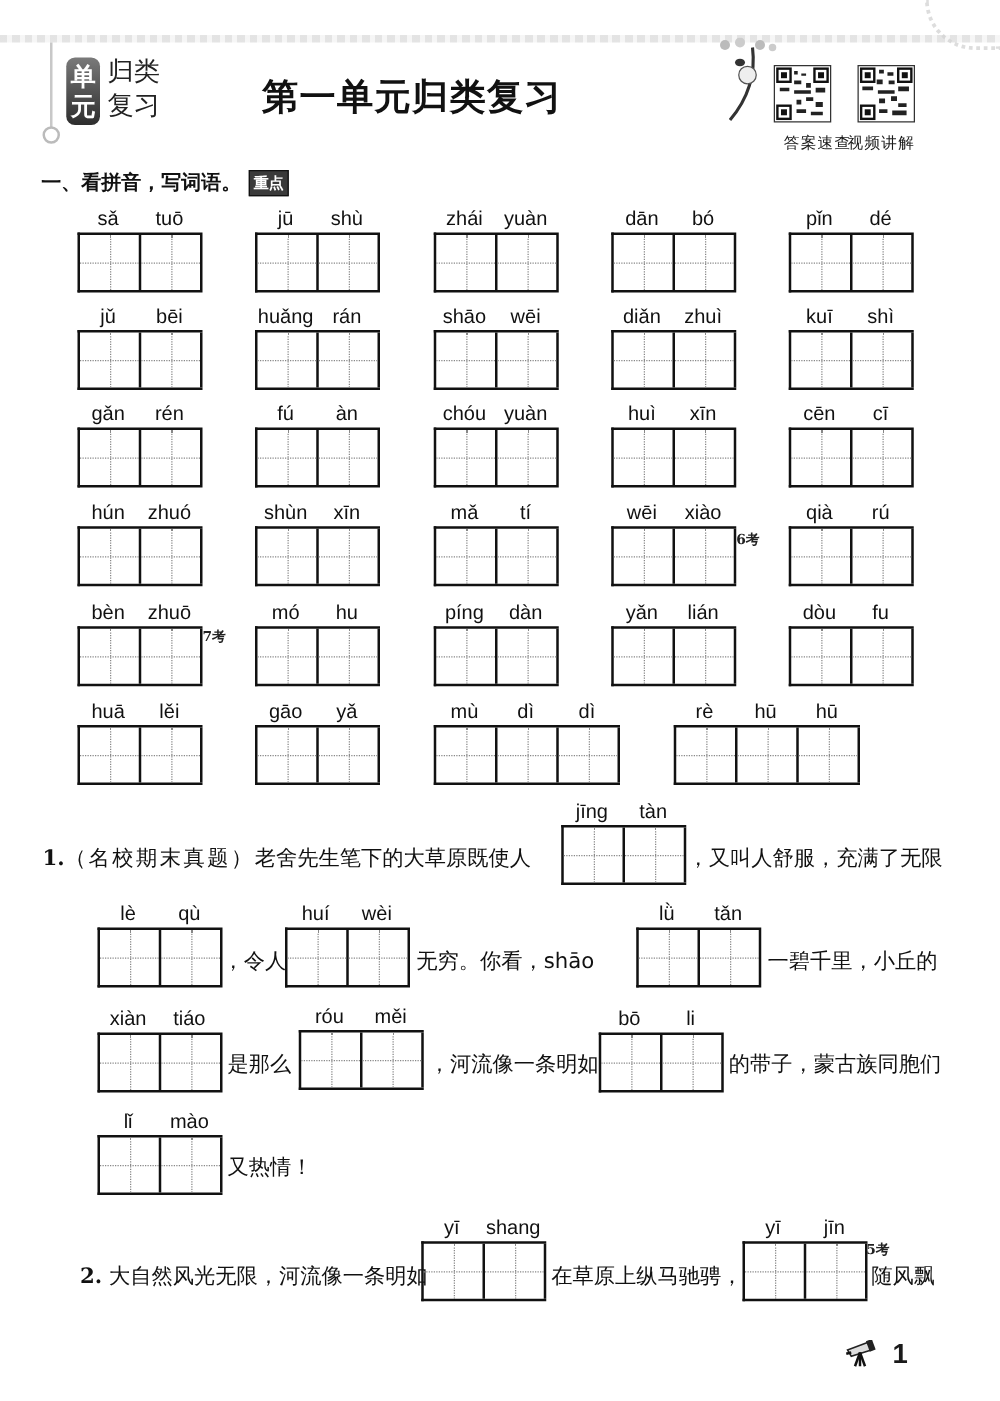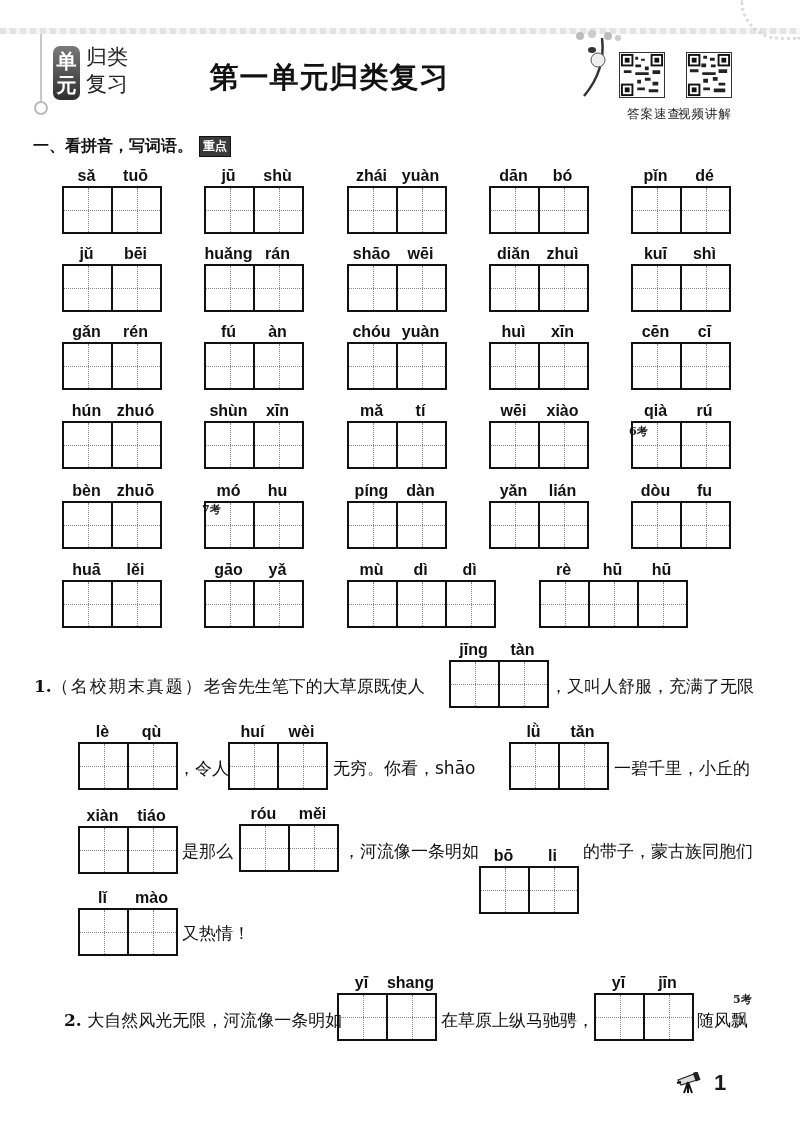--- a/index.html
+++ b/index.html
@@ -45,33 +45,33 @@
     position:absolute; left:33px; top:136px; font-size:16px; font-weight:bold; color:#111;
     display:flex; align-items:center;
   }
   .key-tag {
     margin-left:6px; background:#3a3a3a; color:#fff; font-size:12px; padding:1px 3px;
     border:1px solid #111; font-weight:bold;
   }
 
   
   .word { position:absolute; }
-  .word .pinyin { display:flex; height:20px;font-weight:bold; }
+  .word .pinyin { display:flex; height:20px; }
   .word .pinyin span {
     width:49px; text-align:center; font-size:16px; line-height:20px; color:#111;
     font-family:"Liberation Sans", sans-serif;
   }
   .boxes { display:flex; border:2px solid #111; border-right:none; height:48px; }
   .cell {
     width:49px; height:100%; border-right:2px solid #111; position:relative;
   }
   .cell::before { content:""; position:absolute; left:50%; top:0; bottom:0; border-left:1px dotted #888; }
   .cell::after { content:""; position:absolute; top:50%; left:0; right:0; border-top:1px dotted #888; }
 
-  .exam-note { position:absolute; font-size:11px; font-family:"DejaVu Serif", serif; font-weight:bold; color:#222;padding-left:40px; }
+  .exam-note { position:absolute; font-size:11px; font-family:"DejaVu Serif", serif; font-weight:bold; color:#222; }
 
   .sentence-text {
     position:absolute; font-size:17px; color:#111; white-space:nowrap;
     font-family:"DejaVu Sans", sans-serif;
   }
   .q-num { font-weight:bold; font-family:"DejaVu Serif", serif; }
   .q-source { font-family:Liberation Mono, monospace; letter-spacing:2px; }
 
   .page-footer { position:absolute; left:676px; top:1070px; display:flex; align-items:center; gap:12px; }
   .page-num { font-size:22px; font-weight:bold; font-family:"Liberation Sans", sans-serif; }
@@ -497,21 +497,21 @@
   <div class="pinyin">
       <span>róu</span>
       <span>měi</span>
     </div>
   <div class="boxes">
       <div class="cell"></div>
       <div class="cell"></div>
     </div>
 </div>
 <div class="sentence-text" style="left:343px;top:840px">，河流像一条明如</div>
-<div class="word" style="left:479px;top:846px">
+<div class="word" style="left:479px;top:806px">
   <div class="pinyin">
       <span>bō</span>
       <span>li</span>
     </div>
   <div class="boxes">
       <div class="cell"></div>
       <div class="cell"></div>
     </div>
 </div>
 <div class="sentence-text" style="left:583px;top:840px">的带子，蒙古族同胞们</div>

